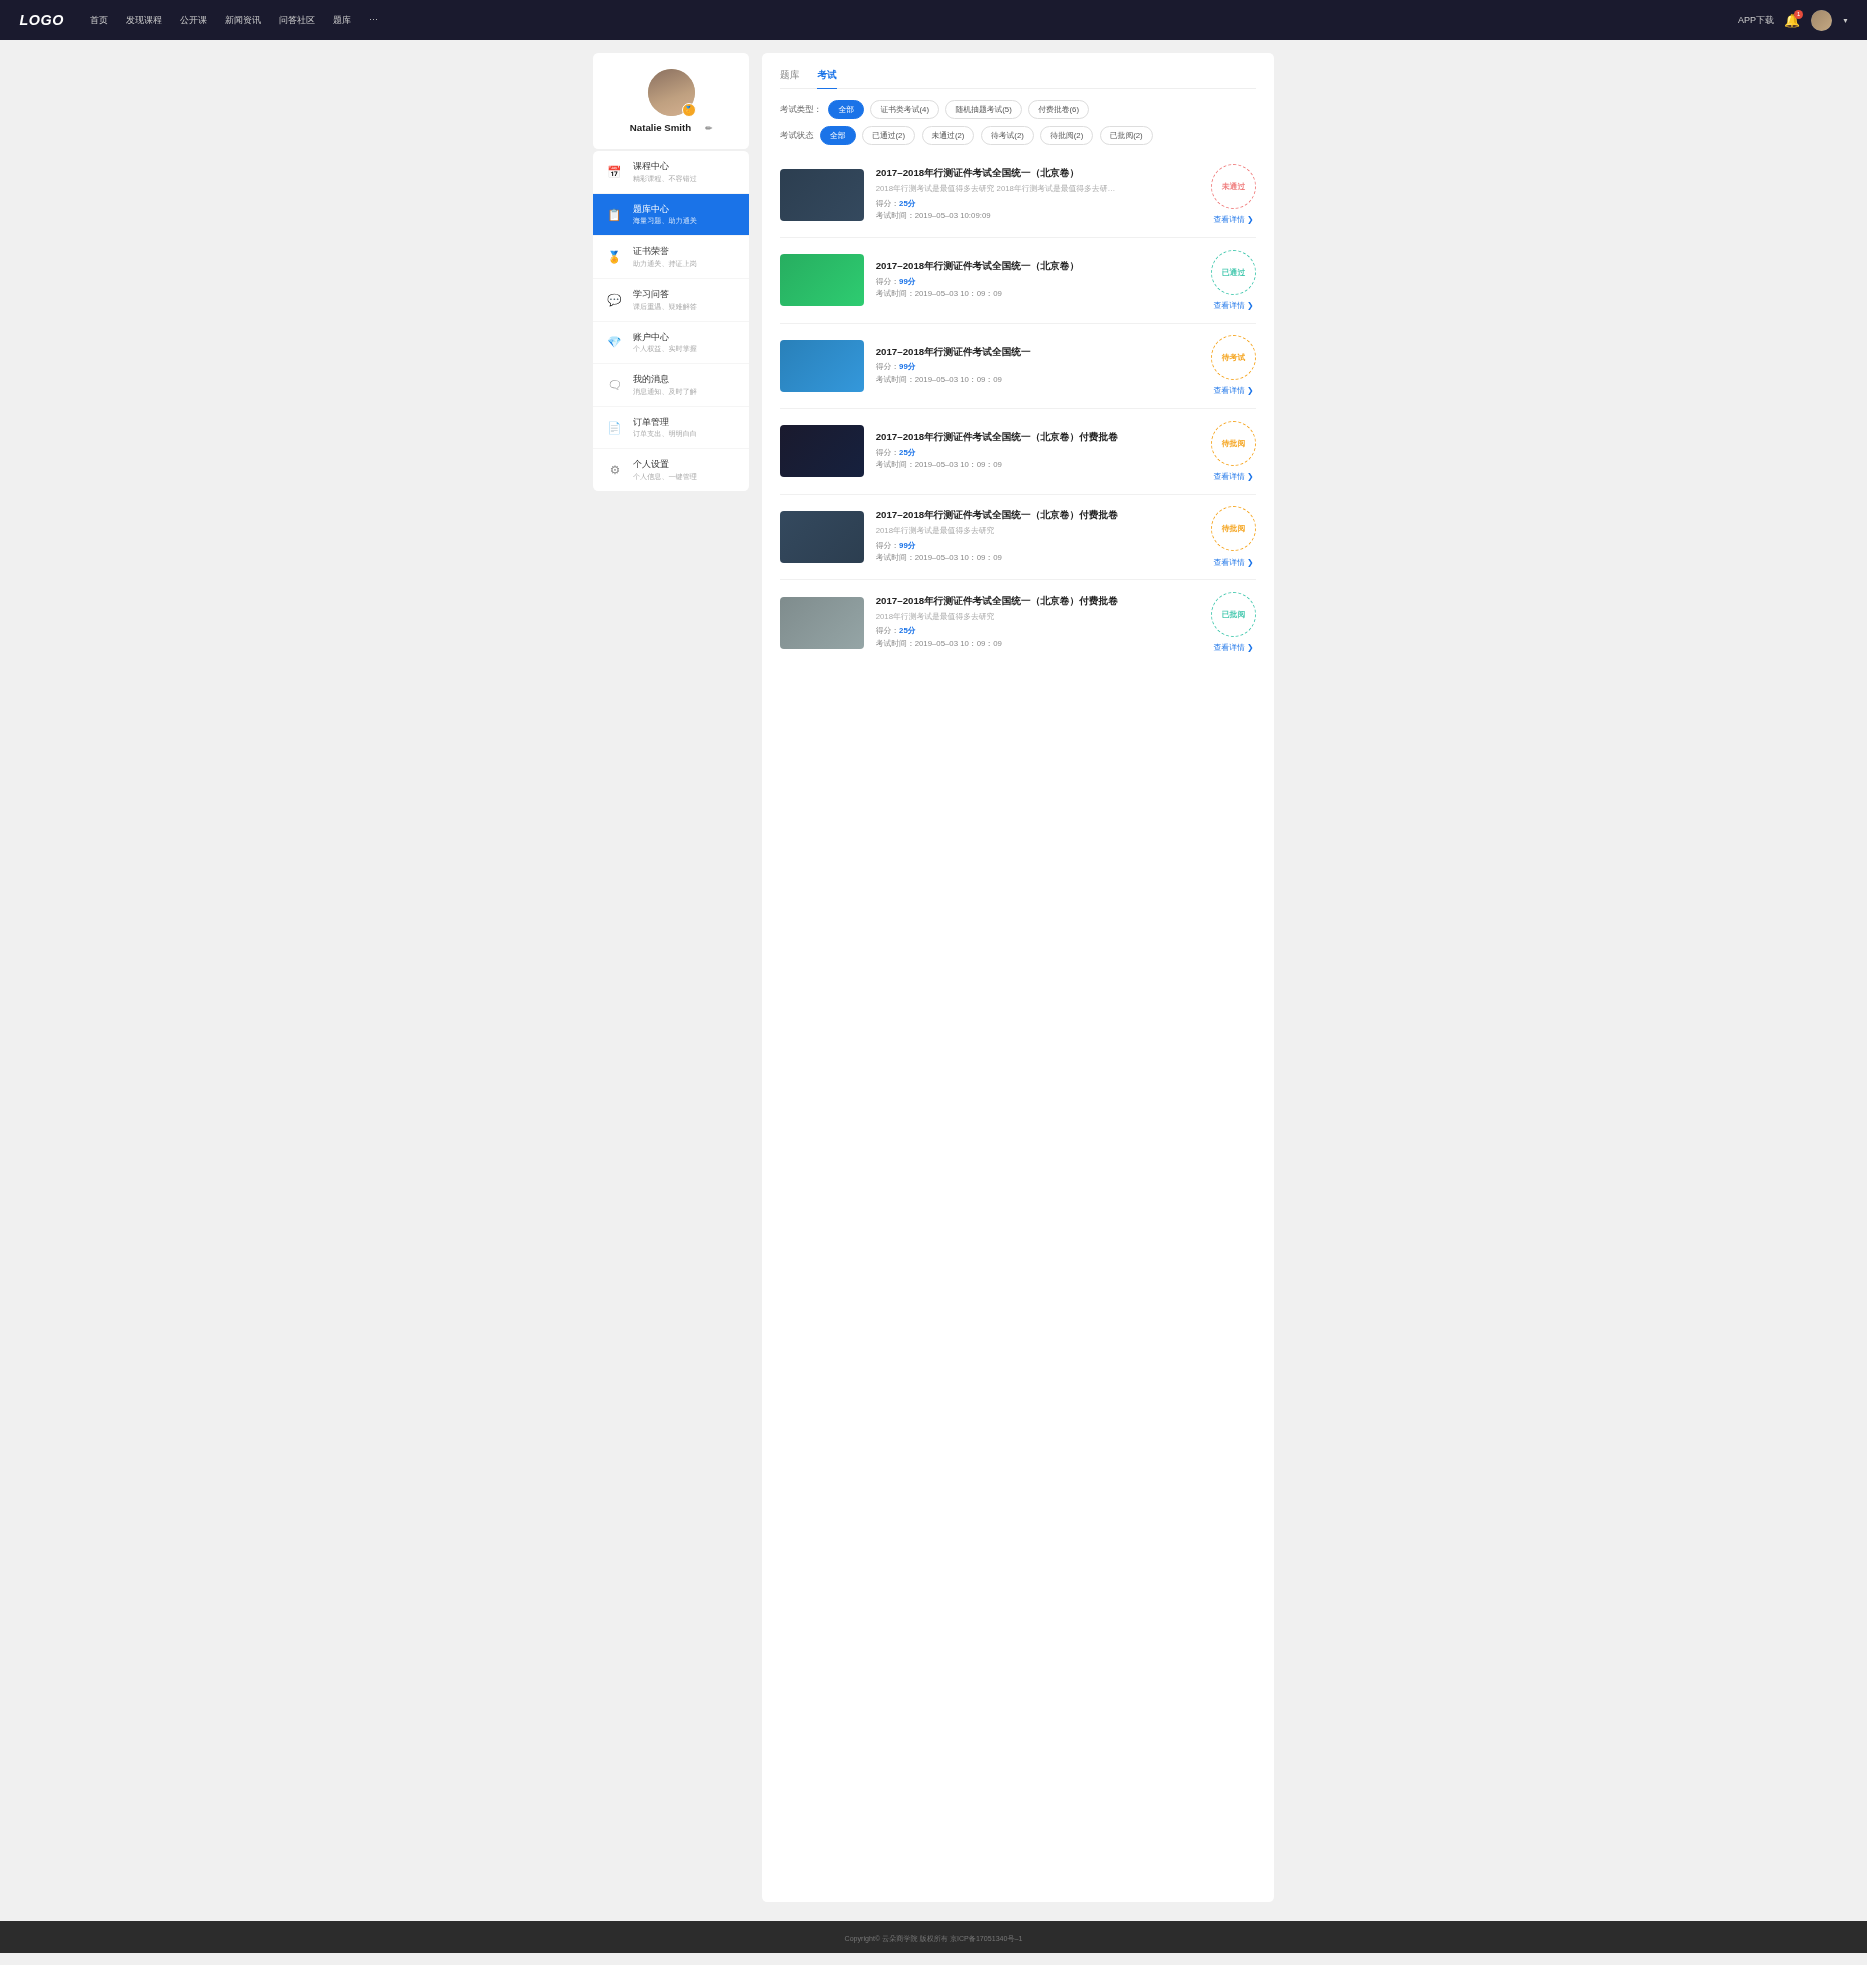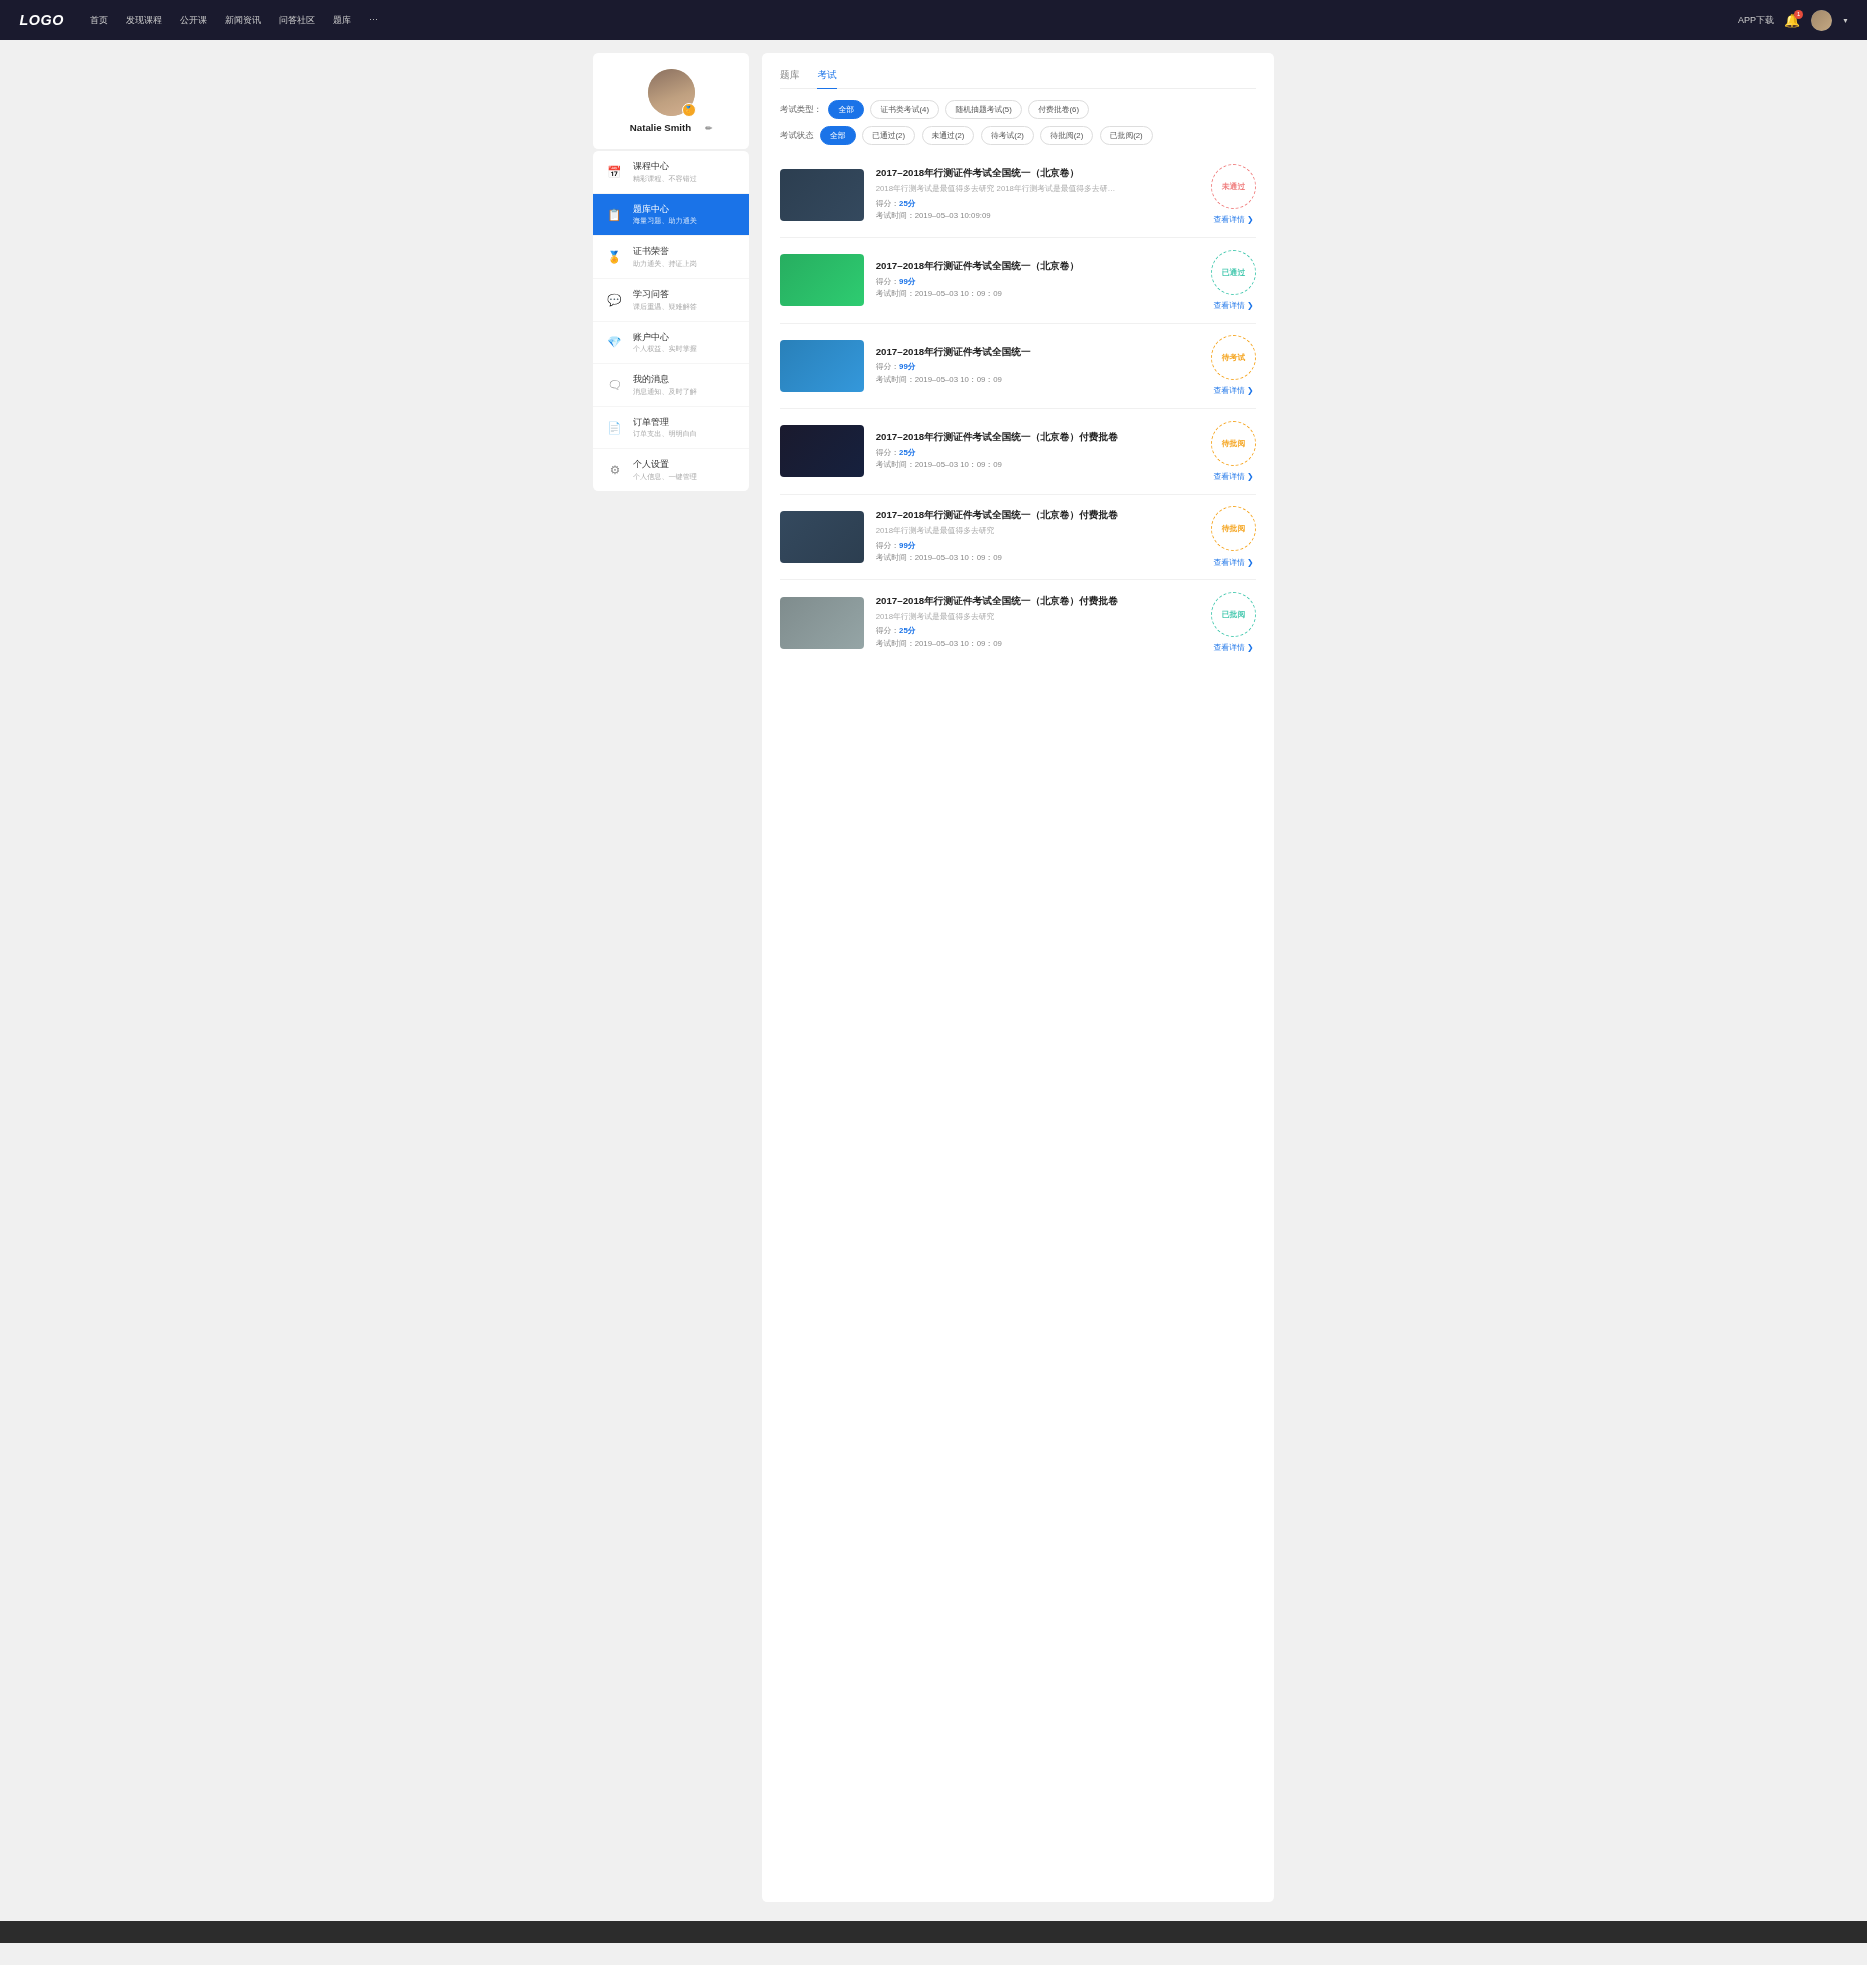--- a/index.html
+++ b/index.html
@@ -202,21 +202,21 @@
       font-size: 9.7px;
       color: #888;
       cursor: pointer;
       padding-bottom: 6.5px;
       border-bottom: 1.3px solid transparent;
       margin-bottom: -1.3px;
     }
     .tab-item.active {
       color: #1a73e8;
       border-bottom: 1.3px solid #1a73e8;
-      font-weight: 400;
+      font-weight: 700;
     }
 
     
     .filter-row {
       display: flex;
       align-items: center;
       gap: 6.5px;
       margin-bottom: 7.8px;
       flex-wrap: wrap;
     }
@@ -571,14 +571,15 @@
           <div class="exam-action">
     <div class="exam-status-stamp stamp-reviewed">已批阅</div>
     <div class="exam-detail-link">查看详情 ❯</div>
   </div>
         </div>
       </div>
   </main>
 </div>
 
 <footer class="footer">
+  <div class="footer-copy">Copyright© 云朵商学院  版权所有    京ICP备17051340号–1</div>
 </footer>
 
 
 </body></html>

